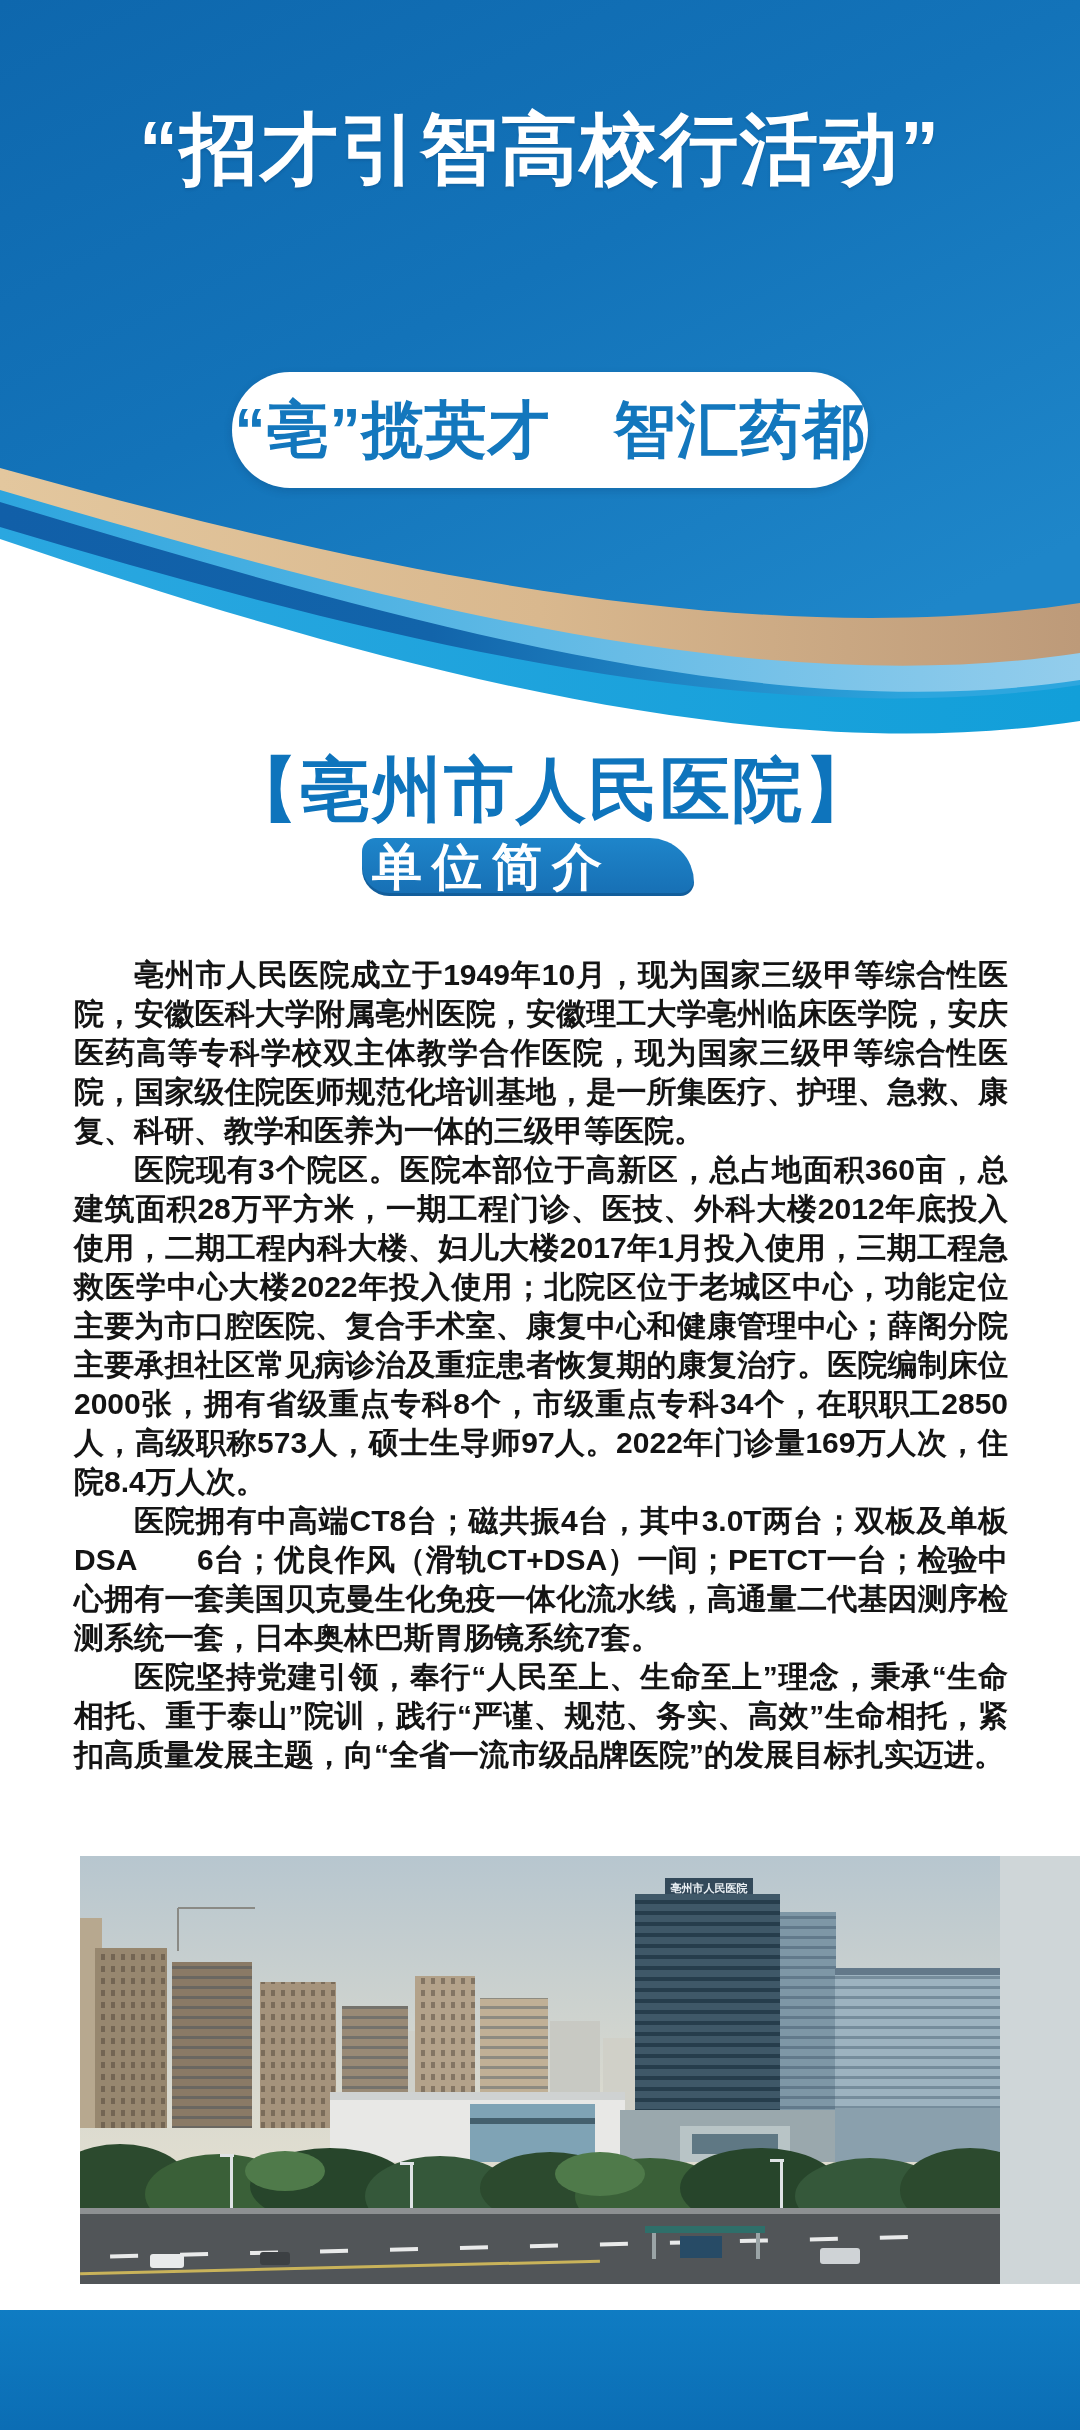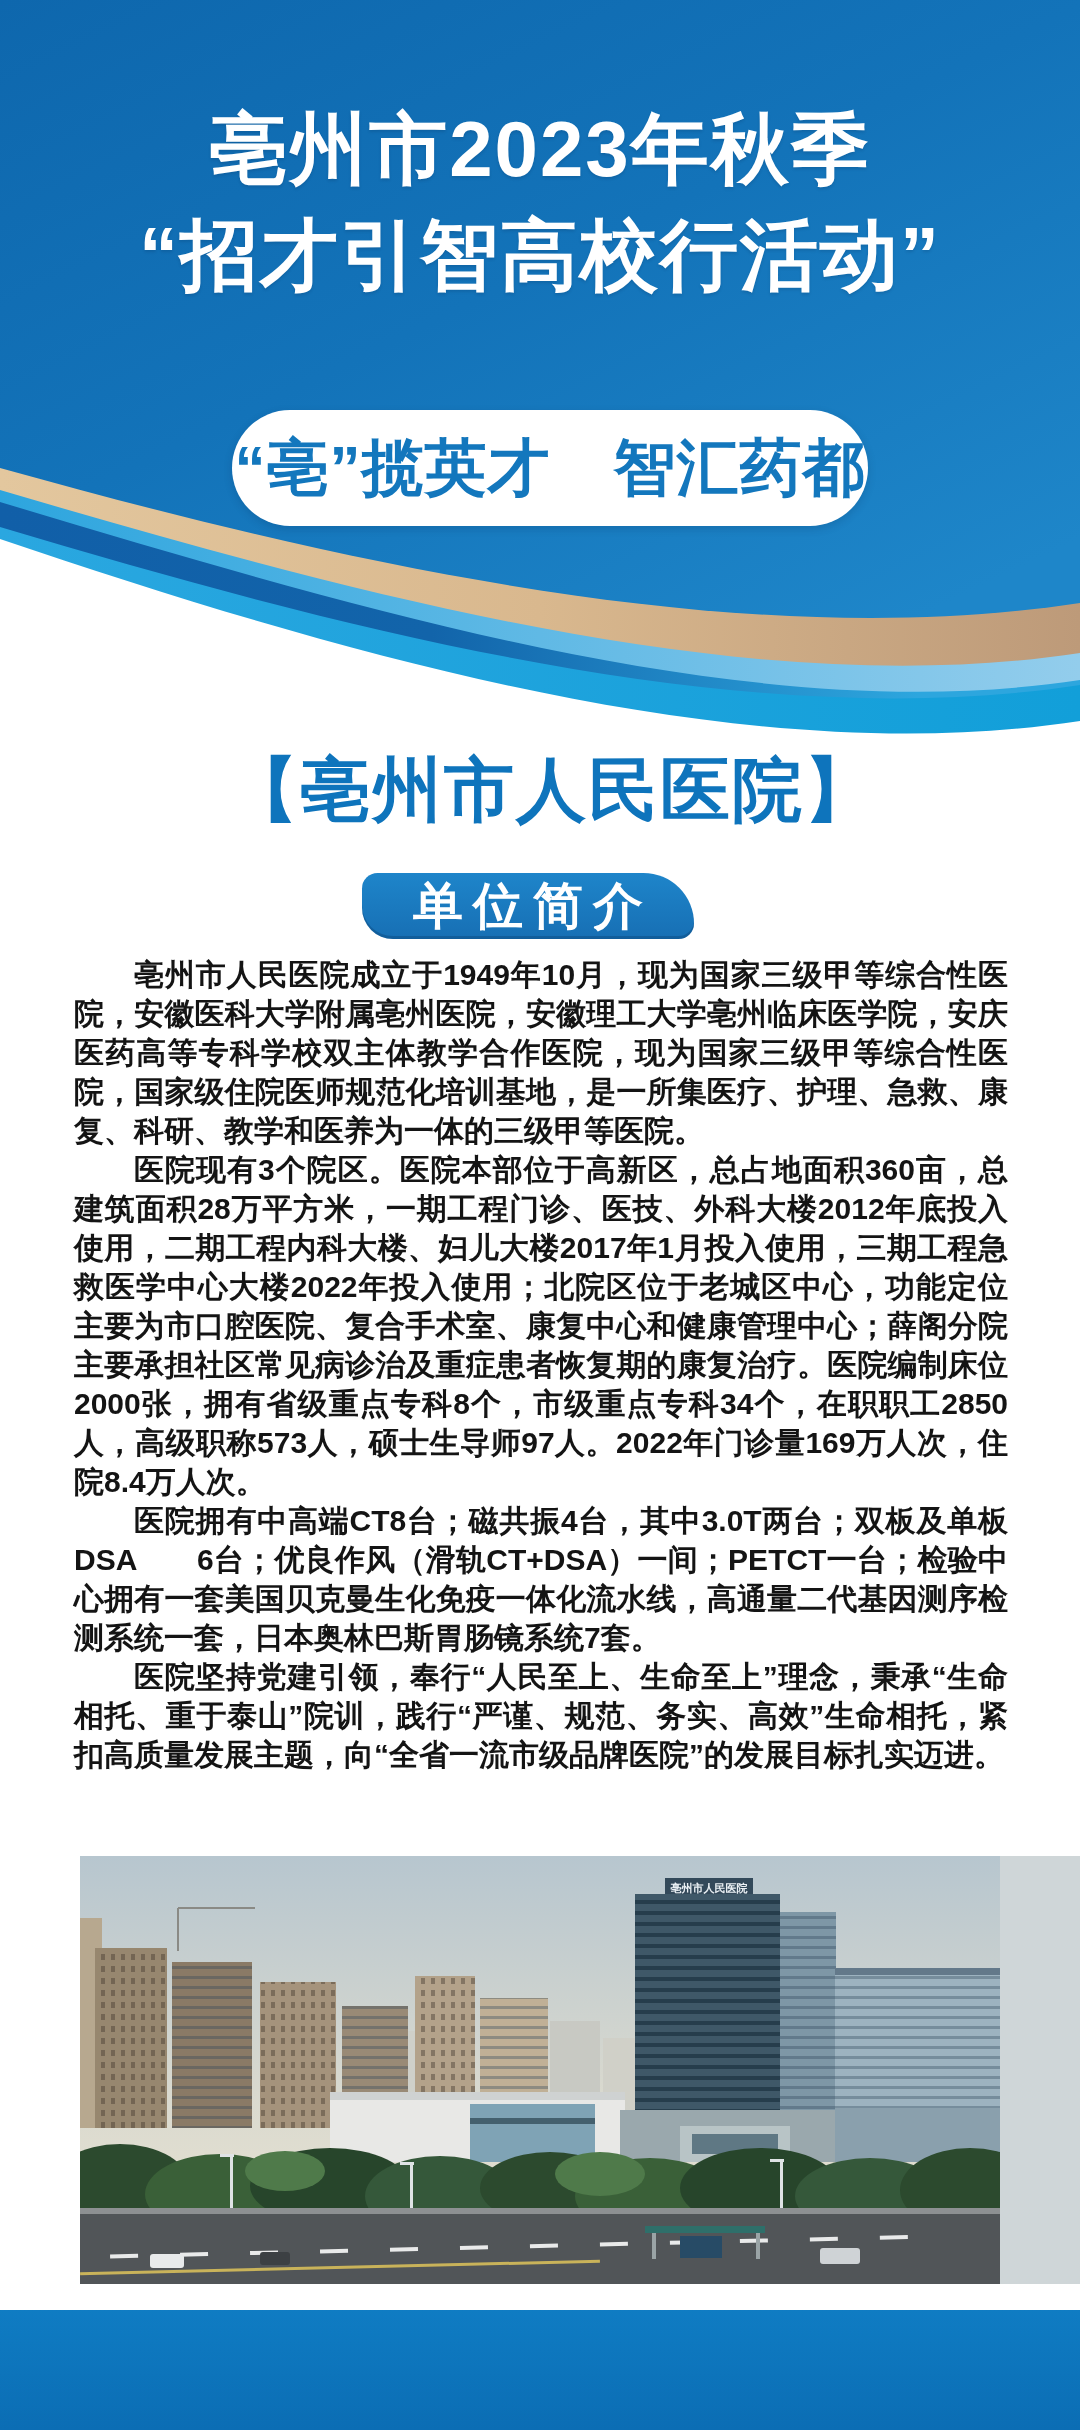--- a/index.html
+++ b/index.html
@@ -15,39 +15,37 @@
     position:absolute;top:96px;left:0;width:1080px;
     text-align:center;color:#ffffff;font-weight:900;
     font-size:78px;line-height:106px;letter-spacing:2px;
     text-shadow:0 2px 3px rgba(0,30,60,.15);
   }
   .badge{
     position:absolute;top:372px;left:232px;width:636px;height:116px;
     background:#ffffff;border-radius:58px;
     display:flex;align-items:center;justify-content:center;
     box-shadow:0 3px 8px rgba(0,40,80,.18);
-    margin-top:38px;
   }
   .badge span{
     color:#1377bd;font-weight:900;font-size:62px;letter-spacing:1px;
     white-space:nowrap;
   }
   .section-title{
     position:absolute;top:732px;left:0;width:1080px;margin:12px;
     text-align:center;color:#0e74bc;font-weight:900;
     font-size:70px;letter-spacing:2px;
   }
   .intro-btn{
-    position:absolute;top:838px;left:362px;width:332px;height:66px;
+    position:absolute;top:838px;left:362px;width:332px;height:58px;
     background:linear-gradient(180deg,#1e85ca 0%,#176fb4 100%);
     border-radius:16px 52px 16px 32px;
-    display:flex;align-items:center;justify-content:center;
+    display:flex;align-items:center;justify-content:flex-start;
     box-shadow:inset 0 -3px 0 rgba(0,40,80,.25);
     cursor:pointer;
-    margin-top:35px;
   }
   .intro-btn span{
     color:#ffffff;font-weight:900;font-size:50px;
     letter-spacing:10px;text-indent:10px;white-space:nowrap;
   }
   .body-text{
     position:absolute;top:955px;left:74px;width:934px;
     color:#141414;font-size:30px;line-height:39px;font-weight:600;
   }
   .body-text p{margin:0;text-indent:2em;text-align:justify;}
@@ -93,21 +91,20 @@
       </linearGradient>
     </defs>
     <path fill="url(#gCyan)" d="M0,526 C380,640 760,733 1080,684 L1080,721 C760,770 380,668 0,539 Z"></path>
     <path fill="url(#gDark)" d="M0,501 C380,615 760,728 1080,679 L1080,685 C760,734 380,641 0,527 Z"></path>
     <path fill="url(#gLight)" d="M0,489 C380,601 760,701 1080,652 L1080,680 C760,729 380,616 0,502 Z"></path>
     <path fill="url(#gGold)" d="M0,467 C380,573 760,651 1080,602 L1080,653 C760,702 380,602 0,490 Z"></path>
     <path fill="url(#gBody)" d="M0,0 L1080,0 L1080,603 C760,652 380,574 0,468 Z"></path>
   </svg>
 
   <div class="header-titles">
-    <div>亳州市2023年秋季</div>
     <div>“招才引智高校行活动”</div>
   </div>
 
   <div class="badge">
     <span>“亳”揽英才　智汇药都</span>
   </div>
 
   <h1 class="section-title">【亳州市人民医院】</h1>
 
   <div class="intro-btn">

